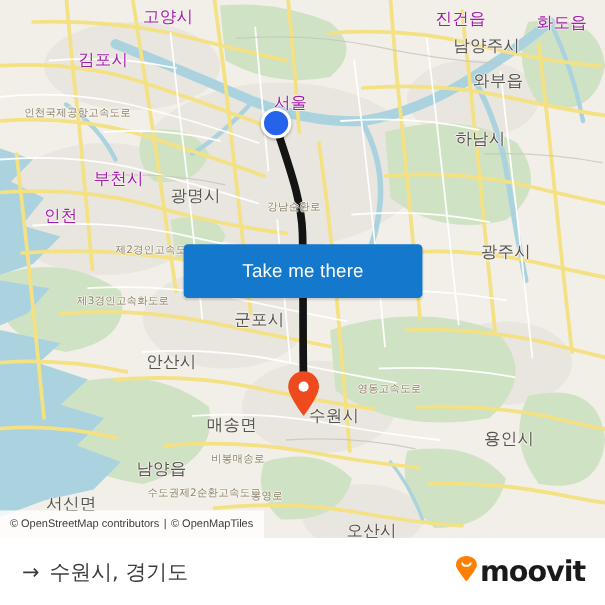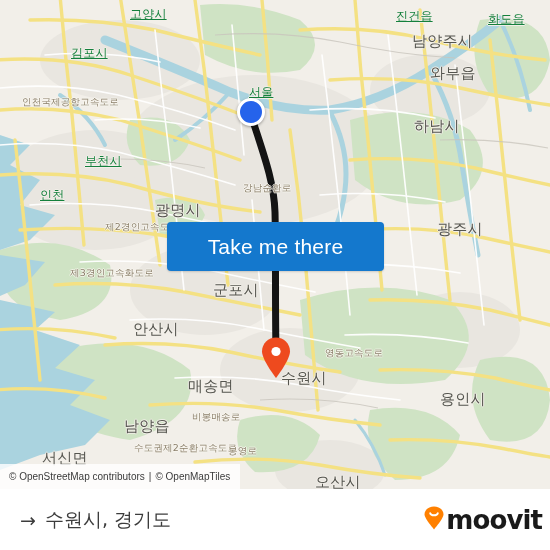--- a/index.html
+++ b/index.html
@@ -34,21 +34,21 @@
     position: absolute;
     font-family: "DejaVu Sans", "Liberation Sans", sans-serif;
     color: #4a4a48;
     white-space: nowrap;
     pointer-events: none;
     letter-spacing: 0.2px;
     text-shadow:
       1px 0 0 rgba(242,239,233,.95), -1px 0 0 rgba(242,239,233,.95),
       0 1px 0 rgba(242,239,233,.95), 0 -1px 0 rgba(242,239,233,.95);
   }
-  .lbl-city { font-size: 12px; color: #15803d; text-decoration: underline; }
+  .lbl-city { font-size: 15px; color: #a21caf; }
   .lbl-town { font-size: 15px; color: #55554f; }
   .lbl-road {
     font-size: 9.5px;
     color: #8a7f6a;
     text-shadow:
       1px 0 0 rgba(248,246,240,.9), -1px 0 0 rgba(248,246,240,.9),
       0 1px 0 rgba(248,246,240,.9), 0 -1px 0 rgba(248,246,240,.9);
   }
 
   
@@ -70,21 +70,21 @@
 
   
   #take-me-there {
     position: absolute;
     left: 167px; top: 222px;
     width: 217px; height: 49px;
     background: #1478cd;
     border: none;
     border-radius: 4px;
     color: #ffffff;
-    font-size: 21px;
+    font-size: 17px;
     font-family: "Liberation Sans", sans-serif;
     letter-spacing: .2px;
     cursor: pointer;
     padding: 0;
     display: flex;
     align-items: center;
     justify-content: center;
     box-shadow: 0 1px 2px rgba(0,0,0,.15);
   }
 
@@ -119,21 +119,21 @@
     color: #3c3c3c;
     font-family: "DejaVu Sans", "Liberation Sans", sans-serif;
     display: flex;
     align-items: center;
     gap: 9px;
     white-space: nowrap;
   }
   #route-title .arrow { font-size: 19px; color: #3c3c3c; }
   #moovit-logo {
     position: absolute;
-    right: 8px; top: 50%;
+    right: 18px; top: 50%;
     transform: translateY(-50%);
     display: flex;
     align-items: center;
     gap: 2px;
   }
   #moovit-logo .wordmark {
     font-size: 26px;
     font-weight: bold;
     color: #1a1a1a;
     letter-spacing: -0.9px;
@@ -264,21 +264,21 @@
         <div class="maplabel lbl-city" style="left: 130px; top: 6px;">고양시</div>
         <div class="maplabel lbl-city" style="left: 396px; top: 8px;">진건읍</div>
         <div class="maplabel lbl-city" style="left: 488px; top: 11px;">화도읍</div>
         <div class="maplabel lbl-town" style="left: 412px; top: 32px;">남양주시</div>
         <div class="maplabel lbl-city" style="left: 71px; top: 45px;">김포시</div>
         <div class="maplabel lbl-town" style="left: 430px; top: 64px;">와부읍</div>
         <div class="maplabel lbl-city" style="left: 249px; top: 84px;">서울</div>
         <div class="maplabel lbl-road" style="left: 22px; top: 96px;">인천국제공항고속도로</div>
         <div class="maplabel lbl-town" style="left: 414px; top: 117px;">하남시</div>
         <div class="maplabel lbl-city" style="left: 85px; top: 153px;">부천시</div>
-        <div class="maplabel lbl-town" style="left: 155px; top: 169px; margin-top: 32px;">광명시</div>
+        <div class="maplabel lbl-town" style="left: 155px; top: 169px;">광명시</div>
         <div class="maplabel lbl-road" style="left: 243px; top: 182px;">강남순환로</div>
         <div class="maplabel lbl-city" style="left: 40px; top: 187px;">인천</div>
         <div class="maplabel lbl-road" style="left: 105px; top: 221px;">제2경인고속도로</div>
         <div class="maplabel lbl-town" style="left: 437px; top: 220px;">광주시</div>
         <div class="maplabel lbl-road" style="left: 70px; top: 267px;">제3경인고속화도로</div>
         <div class="maplabel lbl-town" style="left: 213px; top: 281px;">군포시</div>
         <div class="maplabel lbl-town" style="left: 133px; top: 320px;">안산시</div>
         <div class="maplabel lbl-road" style="left: 325px; top: 347px;">영동고속도로</div>
         <div class="maplabel lbl-town" style="left: 281px; top: 369px;">수원시</div>
         <div class="maplabel lbl-town" style="left: 188px; top: 377px;">매송면</div>

